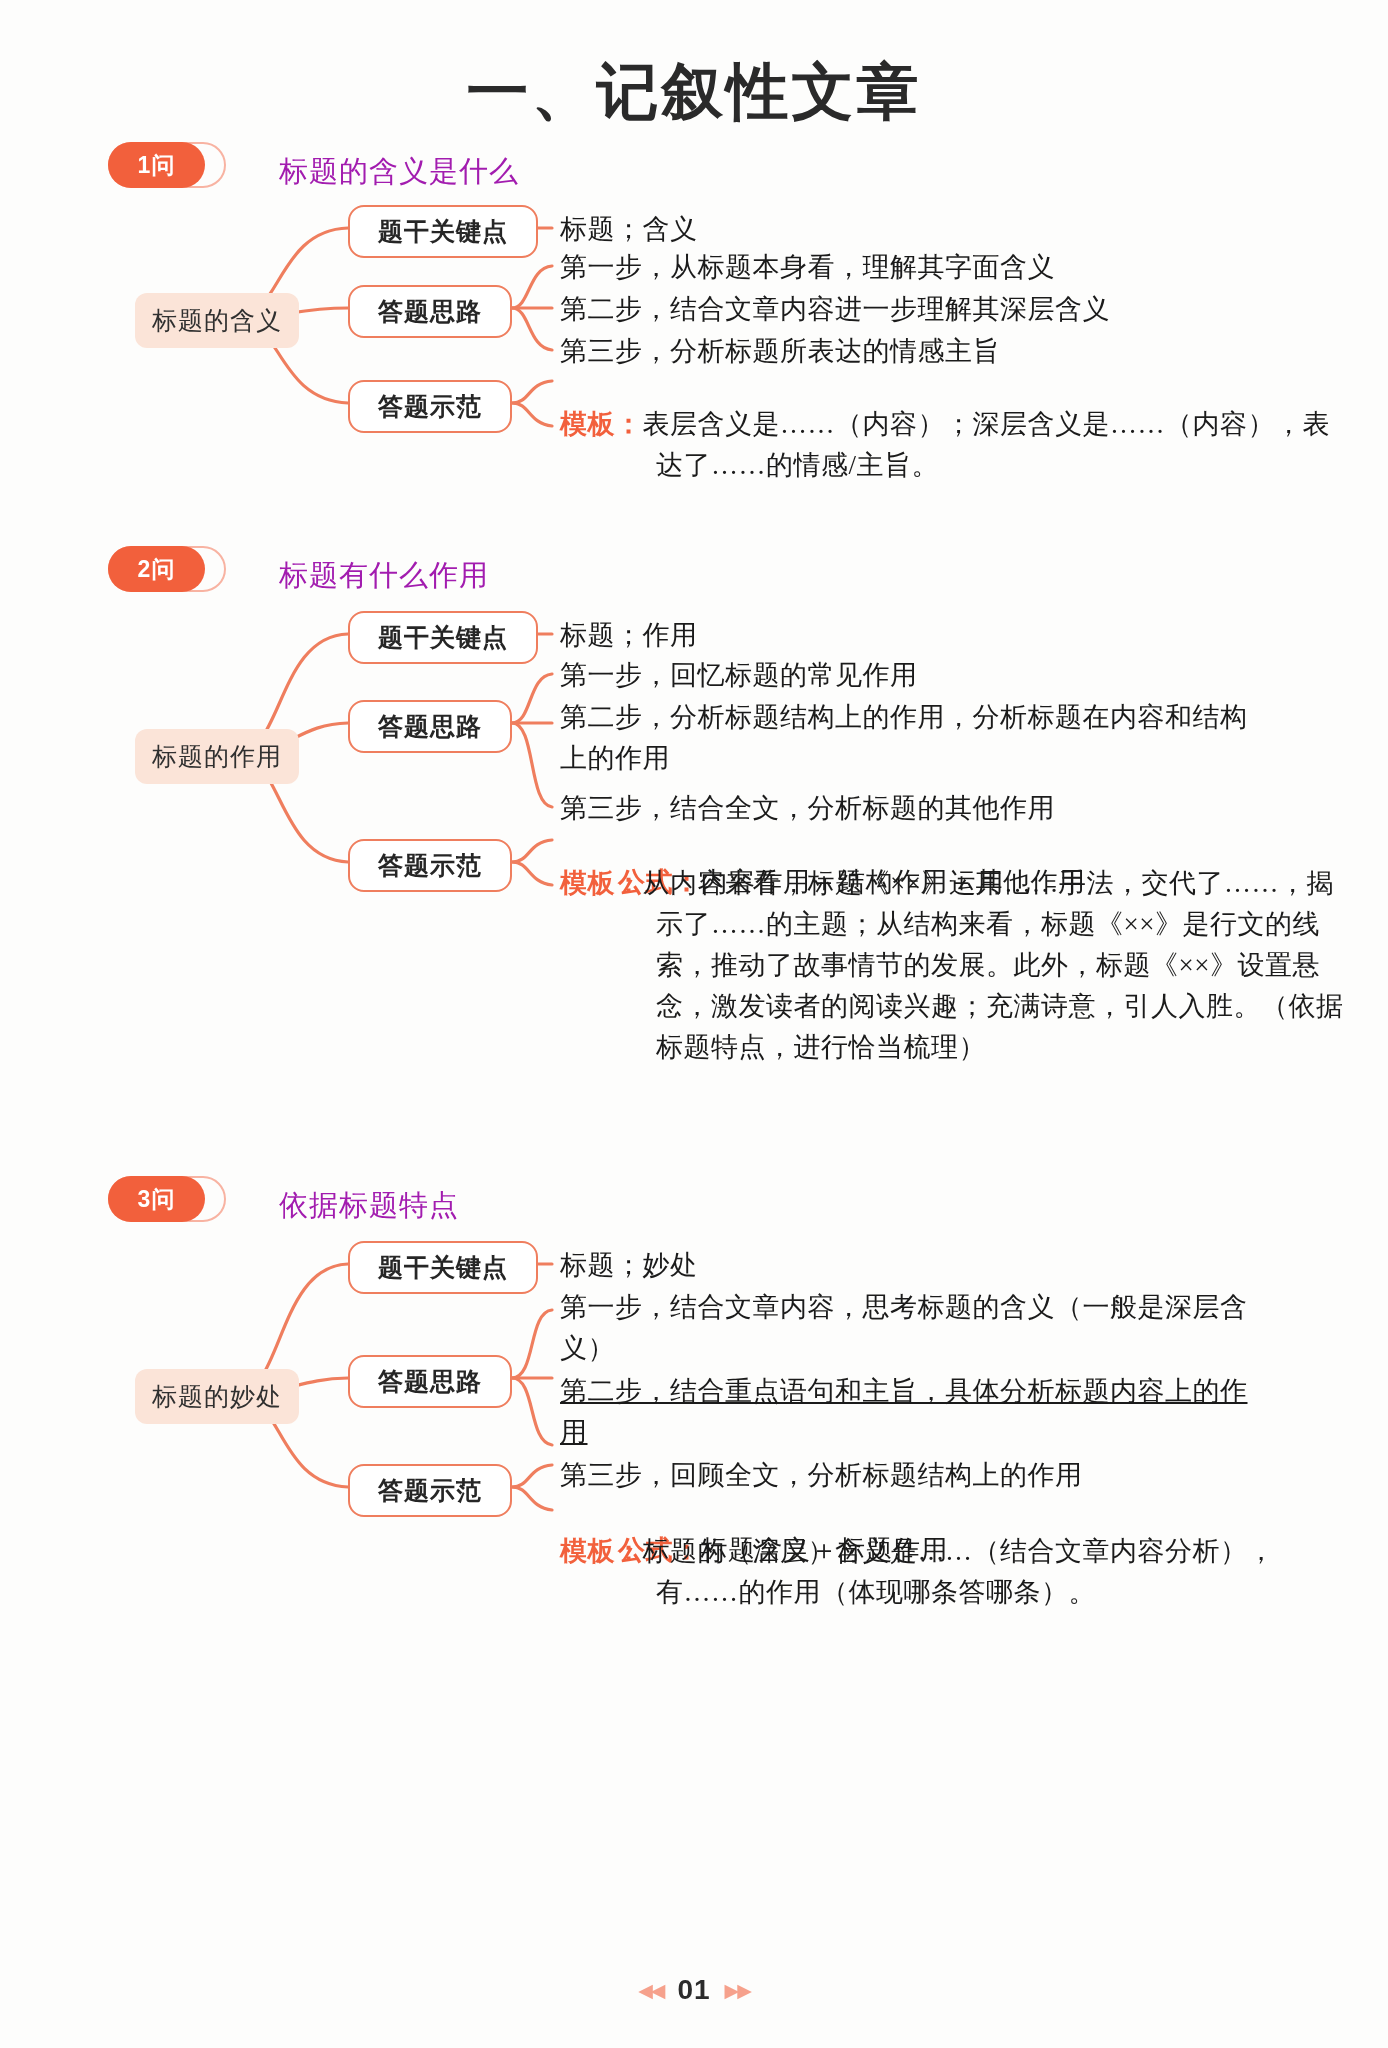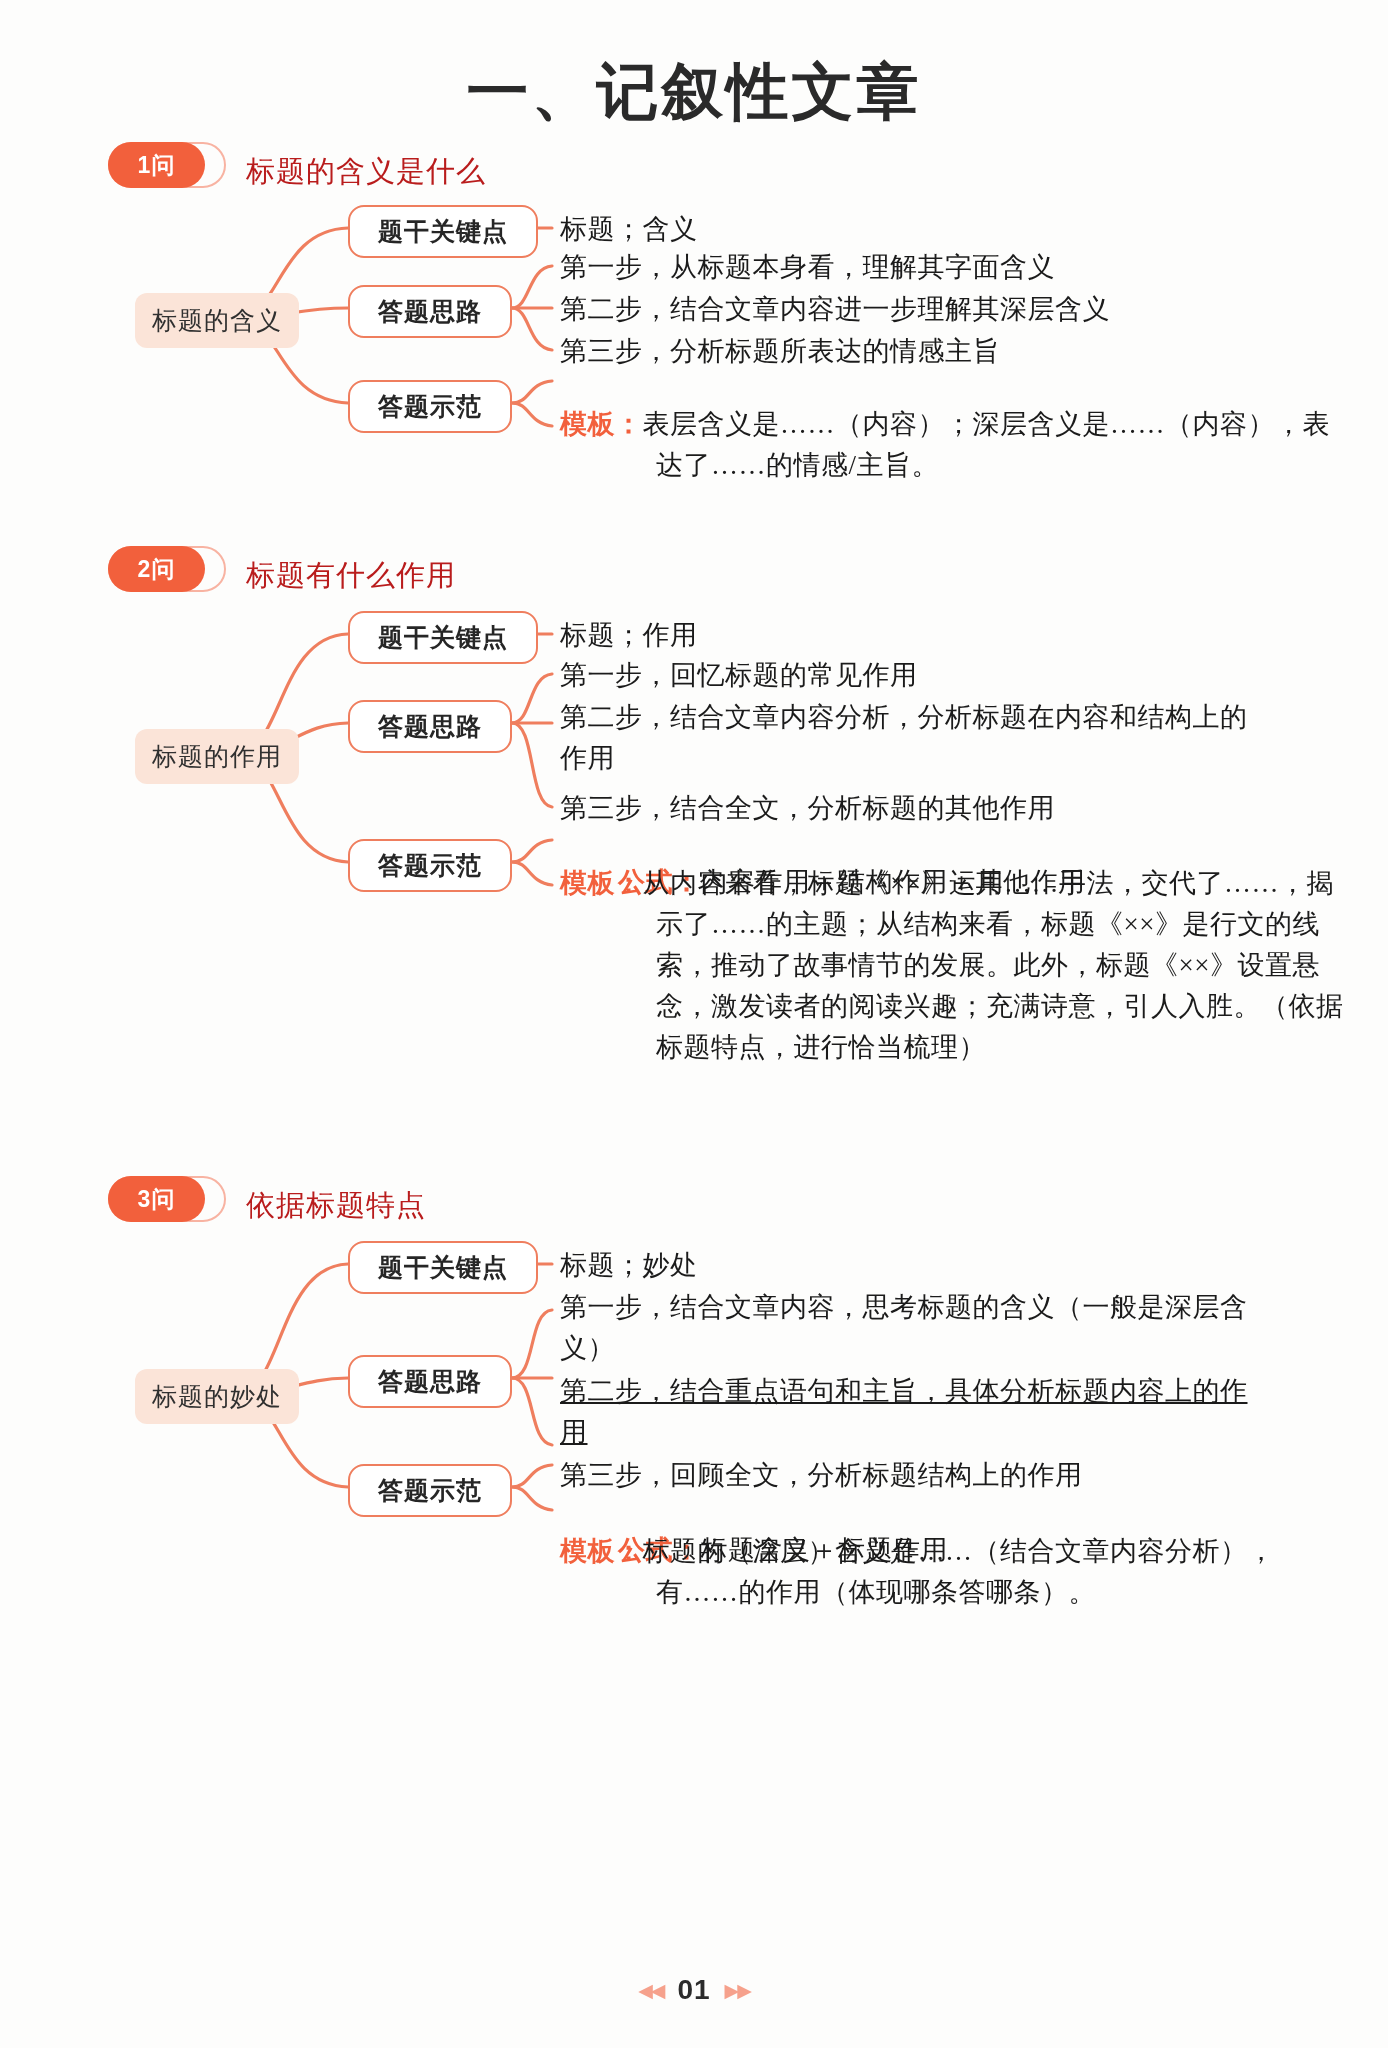--- a/index.html
+++ b/index.html
@@ -76,24 +76,24 @@
     font-size: 23px;
     font-weight: bold;
     display: flex;
     align-items: center;
     justify-content: center;
     letter-spacing: 1px;
     box-sizing: border-box;
   }
 
   .qtitle {
-    margin-left: 20px;
+    margin-left: 53px;
     font-family: "Liberation Sans", "DejaVu Sans", sans-serif;
     font-size: 29px;
-    color: #b91c1c;
+    color: #a21caf;
     letter-spacing: 1px;
     white-space: nowrap;
   }
 
   
   .map {
     position: relative;
     width: 1388px;
   }
   .map svg.connectors {
@@ -251,21 +251,21 @@
 
       <div class="root-node" style="left:135px; top:125px;">标题的作用</div>
 
       <div class="cat-node" style="left:348px; top:7px;">题干关键点</div>
       <div class="cat-node" style="left:348px; top:96px;">答题思路</div>
       <div class="cat-node" style="left:348px; top:235px;">答题示范</div>
 
       <div class="txt" style="left:560px; top:11px;">标题；作用</div>
 
       <div class="txt" style="left:560px; top:51px;">第一步，回忆标题的常见作用</div>
-      <div class="txt wrapline" style="left:560px; top:93px; width:700px; text-indent:0; padding-left:0;">第二步，结合文章内容分析，分析标题在内容和结构上的作用</div>
+      <div class="txt wrapline" style="left:560px; top:93px; width:700px; text-indent:0; padding-left:0;">第二步，分析标题结构上的作用，分析标题在内容和结构上的作用</div>
       <div class="txt" style="left:560px; top:184px;">第三步，结合全文，分析标题的其他作用</div>
 
       <div class="txt" style="left:560px; top:217px;">
         <span class="lbl">公式：</span><span>内容作用＋结构作用＋其他作用</span>
       </div>
 
       <div class="txt wrapline" style="left:560px; top:259px; width:690px; text-indent:-96px; padding-left:96px;">
         <span class="lbl">模板：</span><span>从内容来看，标题《××》运用……手法，交代了……，揭示了……的主题；从结构来看，标题《××》是行文的线索，推动了故事情节的发展。此外，标题《××》设置悬念，激发读者的阅读兴趣；充满诗意，引人入胜。（依据标题特点，进行恰当梳理）</span>
       </div>
     </div>

